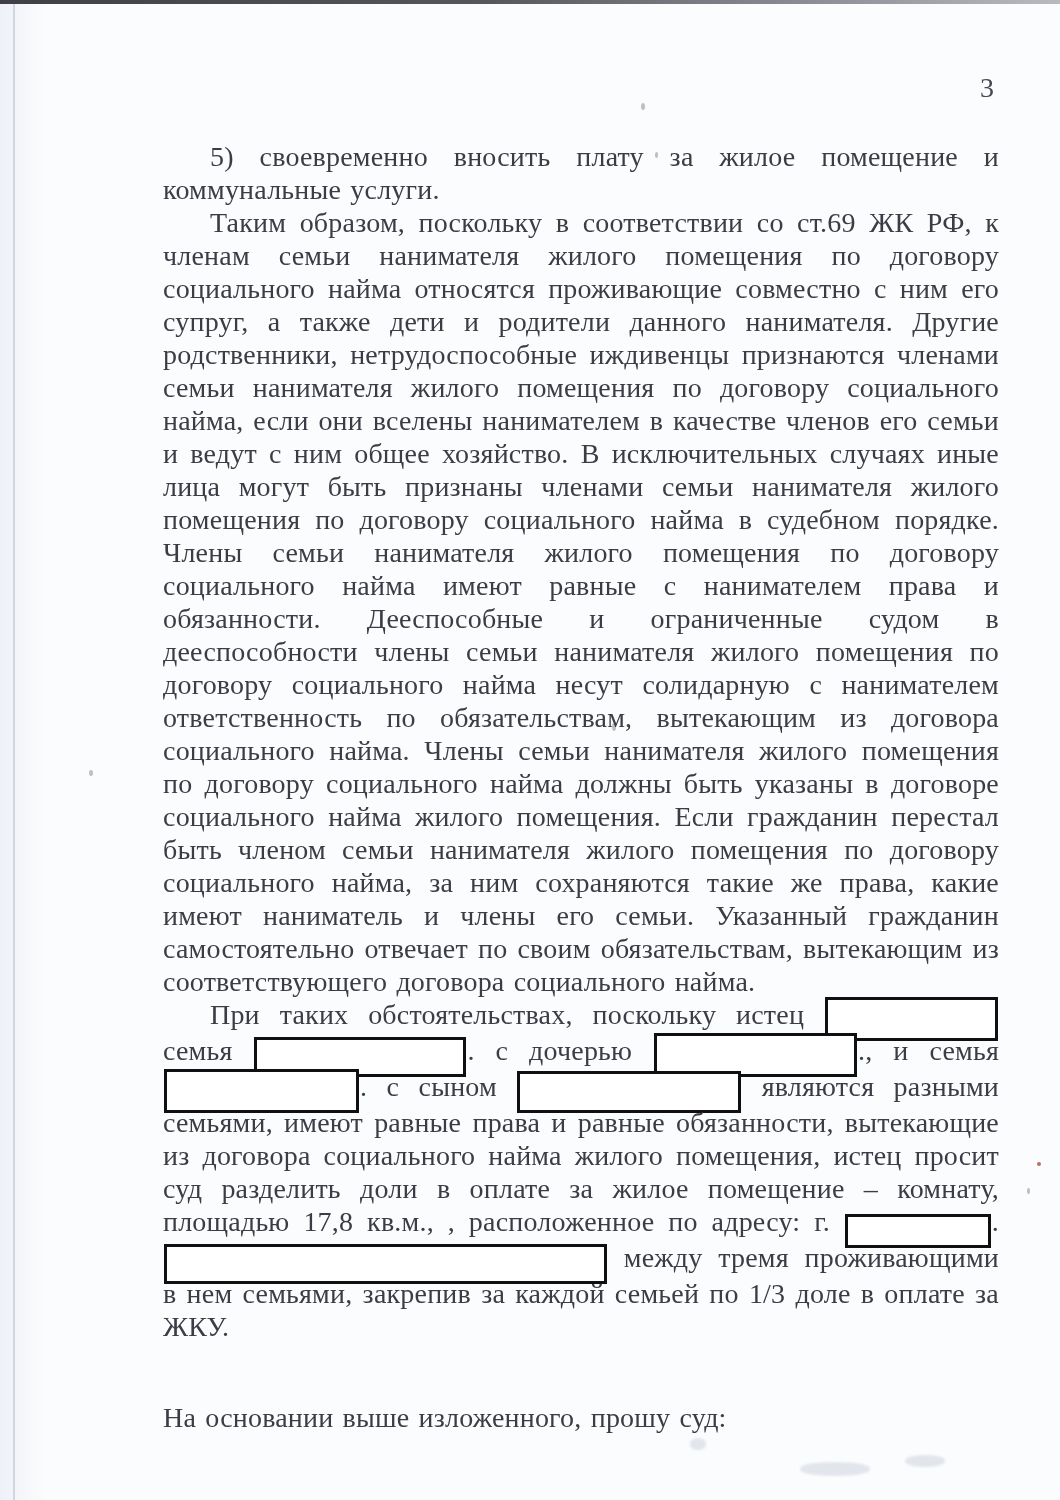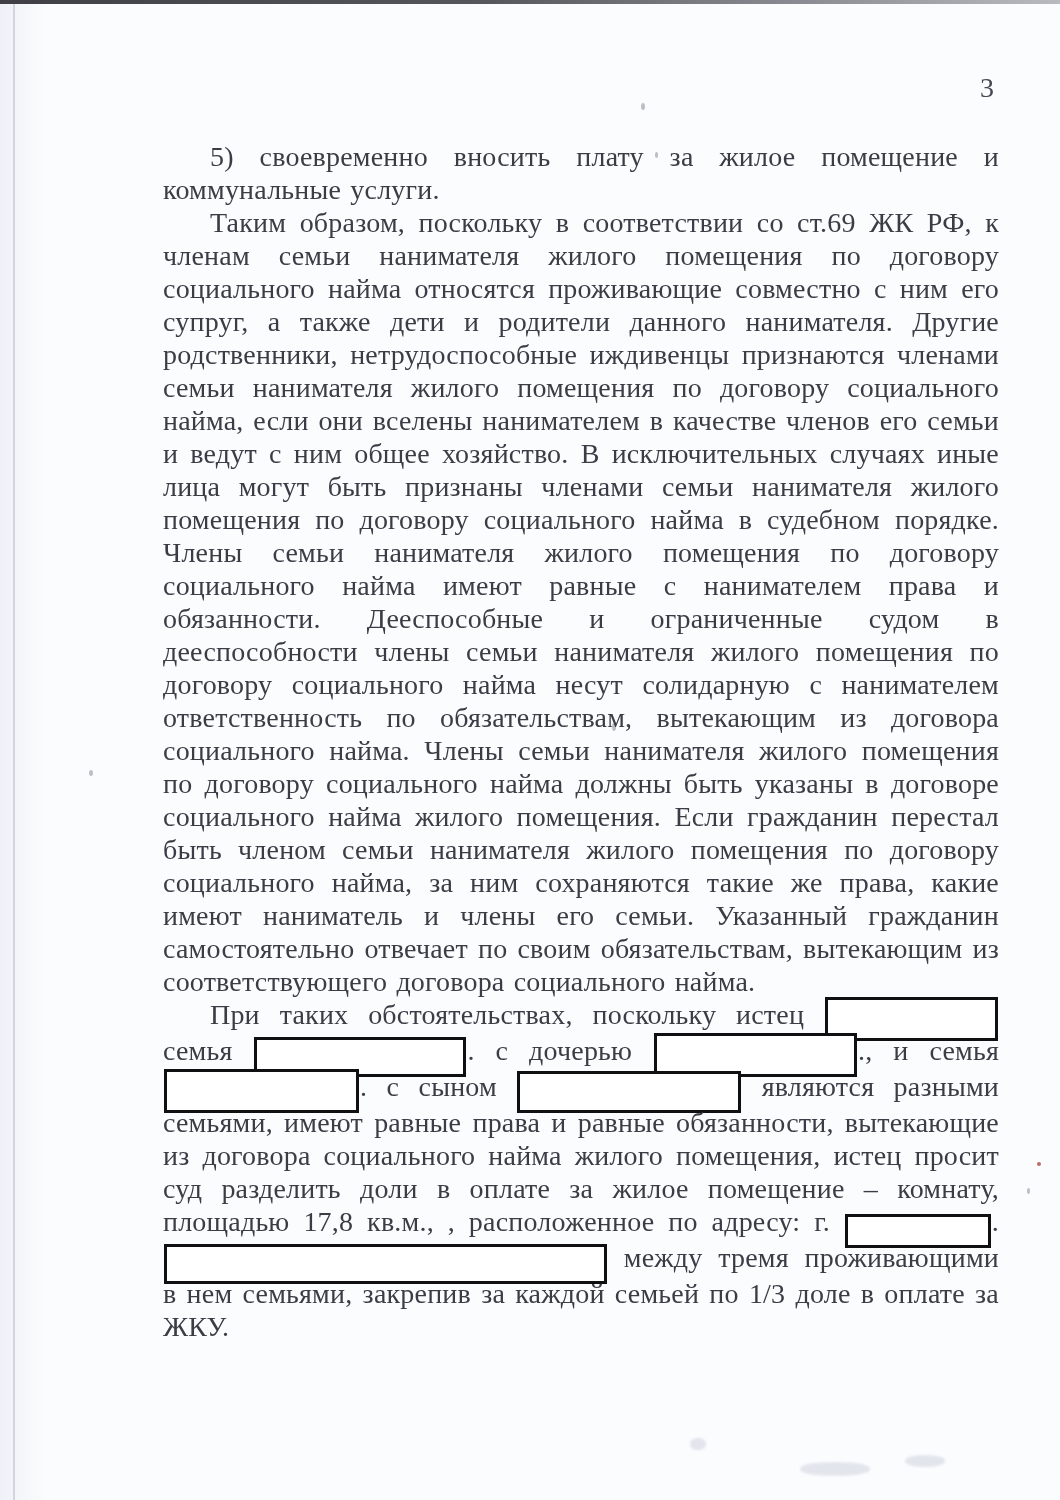--- a/index.html
+++ b/index.html
@@ -72,14 +72,15 @@
 <div class="smudge" style="left:800px;top:1462px;width:70px;height:14px;"></div>
 <div class="smudge" style="left:905px;top:1455px;width:40px;height:12px;"></div>
 
 <div class="page-number">3</div>
 
 <div class="content">
   <div>
       <p class="para indent"><span>5) своевременно вносить плату за жилое помещение и коммунальные услуги.</span></p>
       <p class="para indent"><span>Таким образом, поскольку  в соответствии со ст.69 ЖК РФ,  к членам семьи нанимателя жилого помещения по договору социального найма относятся проживающие совместно с ним его супруг, а также дети и родители данного нанимателя. Другие родственники, нетрудоспособные иждивенцы признаются членами семьи нанимателя жилого помещения по договору социального найма, если они вселены нанимателем в качестве членов его семьи и ведут с ним общее хозяйство. В исключительных случаях иные лица могут быть признаны членами семьи нанимателя жилого помещения по договору социального найма в судебном порядке. Члены семьи нанимателя жилого помещения по договору социального найма имеют равные с нанимателем права и обязанности. Дееспособные и ограниченные судом в дееспособности члены семьи нанимателя жилого помещения по договору социального найма несут солидарную с нанимателем ответственность по обязательствам, вытекающим из договора социального найма. Члены семьи нанимателя жилого помещения по договору социального найма должны быть указаны в договоре социального найма жилого помещения. Если гражданин перестал быть членом семьи нанимателя жилого помещения по договору социального найма, за ним сохраняются такие же права, какие имеют наниматель и члены его семьи. Указанный гражданин самостоятельно отвечает по своим обязательствам, вытекающим из соответствующего договора социального найма.</span></p>
       <p class="para indent"><span>При таких обстоятельствах,  поскольку  истец </span><span class="redaction" style="width: 173px; height: 44px; border-color: rgb(16, 16, 19);"></span><span> семья </span><span class="redaction" style="width: 212px; height: 40px; border-color: rgb(16, 16, 19);"></span><span>. с дочерью </span><span class="redaction" style="width: 203px; height: 44px; border-color: rgb(16, 16, 19);"></span><span>., и семья </span><span class="redaction" style="width: 195px; height: 44px; border-color: rgb(16, 16, 19);"></span><span>. с сыном </span><span class="redaction" style="width: 224px; height: 42px; border-color: rgb(16, 16, 19);"></span><span> являются разными семьями,  имеют равные права и равные обязанности, вытекающие из договора социального найма жилого помещения, истец просит суд разделить доли в оплате за жилое помещение – комнату, площадью 17,8 кв.м., , расположенное по адресу: г. </span><span class="redaction" style="width: 146px; height: 34px; border-color: rgb(16, 16, 19);"></span><span>. </span><span class="redaction" style="width: 443px; height: 40px; border-color: rgb(16, 16, 19);"></span><span> между тремя проживающими в нем семьями, закрепив  за каждой семьей по 1/3 доле в оплате за ЖКУ.</span></p>
+      <p class="para" style="margin-top: 58px;"><span>На основании выше изложенного, прошу суд:</span></p>
     </div>
 </div>
 
 </body></html>

